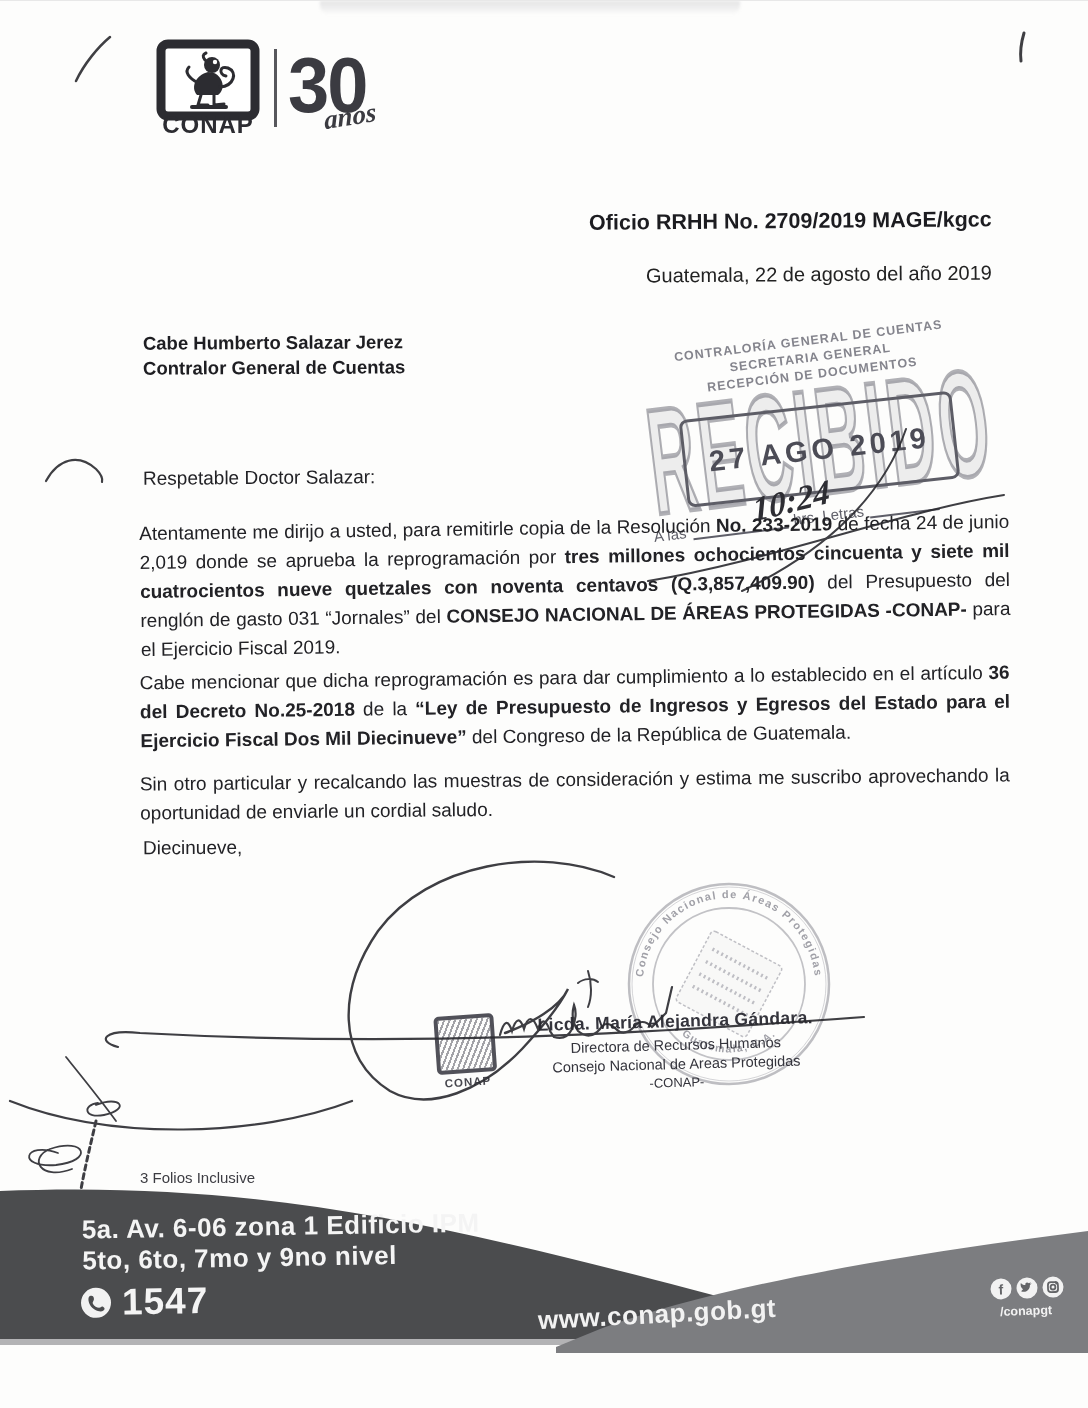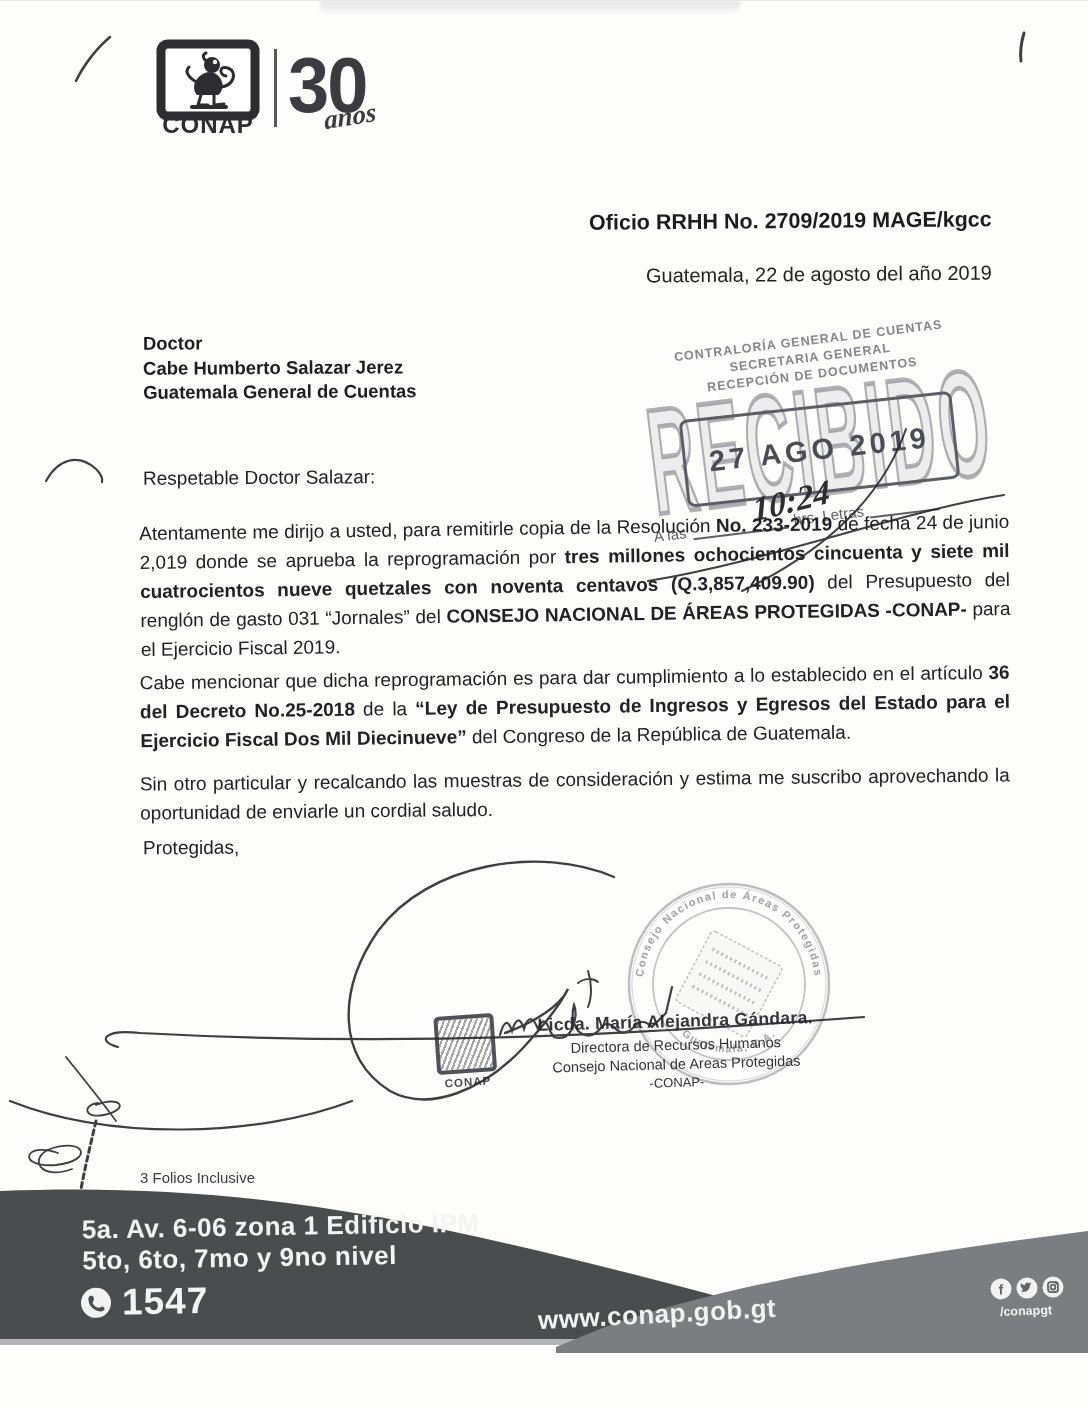--- a/index.html
+++ b/index.html
@@ -117,23 +117,22 @@
     <div class="logo-conap-word">CONAP</div>
     <div class="logo-divider"></div>
     <div class="logo-30">30</div>
     <div class="logo-anios">años</div>
   </div>
 
   <div class="abs oficio">Oficio RRHH No. 2709/2019 MAGE/kgcc</div>
   <div class="abs dateline">Guatemala, 22 de agosto del año 2019</div>
 
   <div class="abs recipient">
-    <div>Doctor</div>
     <div>Cabe Humberto Salazar Jerez</div>
-    <div>Guatemala General de Cuentas</div>
+    <div>Contralor General de Cuentas</div>
   </div>
 
   <div class="abs stamp">
     <div class="hdr h1">CONTRALORÍA GENERAL DE CUENTAS</div>
     <div class="hdr h2">SECRETARIA GENERAL</div>
     <div class="hdr h3">RECEPCIÓN DE DOCUMENTOS</div>
     <div class="ghost">RECIBIDO</div>
     <div class="datebox">
       <span>27 AGO 2019</span>
     </div>
@@ -144,21 +143,21 @@
       </span>
       <span>hrs. Letras</span>
       <span class="stamp-line" style="width:70px;margin:0 6px;"></span>
     </div>
   </div>
 
   <div class="abs salutation">Respetable Doctor Salazar:</div>
   <div class="abs para p1"><span>Atentamente me dirijo a usted, para remitirle copia de la Resolución </span><span class="b">No. 233-2019</span><span> de fecha 24 de junio 2,019 donde se aprueba la reprogramación por </span><span class="b">tres millones ochocientos cincuenta y siete mil cuatrocientos nueve quetzales con noventa centavos (Q.3,857,409.90)</span><span> del Presupuesto del renglón de gasto 031 “Jornales” del </span><span class="b">CONSEJO NACIONAL DE ÁREAS PROTEGIDAS -CONAP-</span><span> para el Ejercicio Fiscal 2019.</span></div>
   <div class="abs para p2"><span>Cabe mencionar que dicha reprogramación es para dar cumplimiento a lo establecido en el artículo </span><span class="b">36 del Decreto No.25-2018</span><span> de la </span><span class="b">“Ley de Presupuesto de Ingresos y Egresos del Estado para el Ejercicio Fiscal Dos Mil Diecinueve”</span><span> del Congreso de la República de Guatemala.</span></div>
   <div class="abs para p3"><span>Sin otro particular y recalcando las muestras de consideración y estima me suscribo  aprovechando la oportunidad de enviarle un cordial saludo.</span></div>
-  <div class="abs closing">Protegidas,</div>
+  <div class="abs closing">Diecinueve,</div>
 
   <svg class="abs" style="left:622px;top:876px;opacity:.8;" width="214" height="214" viewBox="0 0 214 214">
     <circle cx="107" cy="107" r="100" fill="none" stroke="#9b9ba2" stroke-width="2.5" opacity=".8"></circle>
     <circle cx="107" cy="107" r="97" fill="none" stroke="#a8a8af" stroke-width="1" opacity=".6"></circle>
     <circle cx="107" cy="107" r="76" fill="none" stroke="#9b9ba2" stroke-width="1.8" opacity=".75"></circle>
     <g transform="rotate(28 107 107)" opacity=".7">
       <rect x="67" y="67" width="80" height="80" rx="4" fill="rgba(150,150,158,.08)" stroke="#90909a" stroke-width="1.5" stroke-dasharray="3,2"></rect>
       <g stroke="#8d8d97" stroke-width="3.5" stroke-dasharray="2,3">
         <line x1="76" y1="84" x2="138" y2="84"></line>
         <line x1="76" y1="98" x2="138" y2="98"></line>

